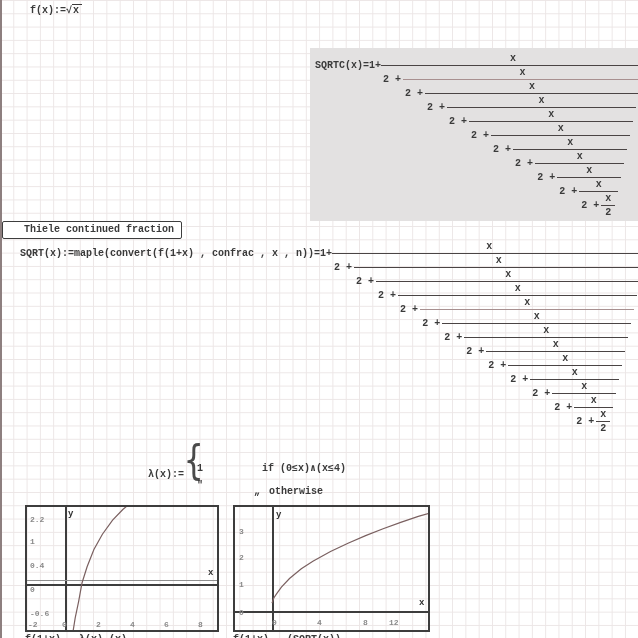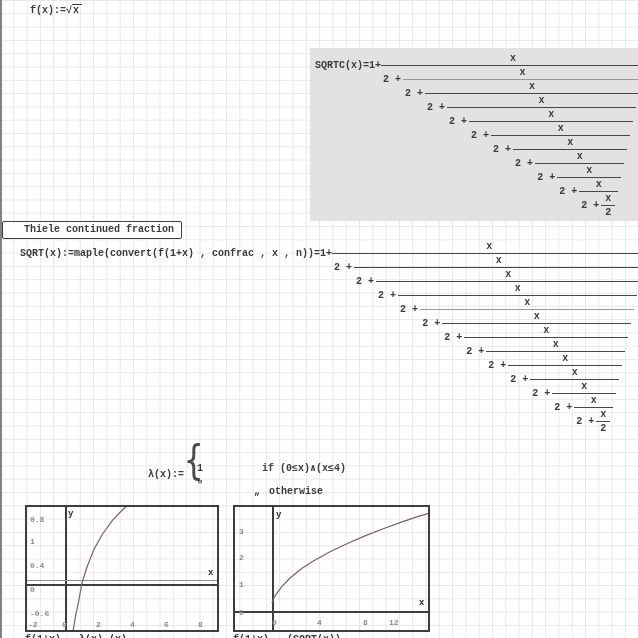--- a/index.html
+++ b/index.html
@@ -69,21 +69,21 @@
     <span style="left:117px;top:6px;">if  (0≤x)∧(x≤4)</span>
     <span style="left:52px;top:23px;">"</span>
     <span style="left:109px;top:29px;">„</span>
     <span style="left:124px;top:29px;">otherwise</span>
   </div>
 
   <div class="graph" id="graph-left" style="left:25px;top:505px;width:194px;height:127px;">
       <div class="vaxis" style="left: 38px; top: 0px; width: 2px; height: 100%;"></div>
       <div class="haxis" style="left: 0px; top: 73px; width: 100%; height: 1px; background: rgb(143, 143, 143);"></div>
       <div class="haxis" style="left: 0px; top: 77px; width: 100%; height: 2px; background: rgb(61, 61, 61);"></div>
-      <span class="tick" style="left: 3px; top: 9px;">0.8</span>
+      <span class="tick" style="left: 3px; top: 9px;">2.2</span>
       <span class="tick" style="left: 3px; top: 31px;">1</span>
       <span class="tick" style="left: 3px; top: 55px;">0.4</span>
       <span class="tick" style="left: 3px; top: 79px;">0</span>
       <span class="tick" style="left: 3px; top: 103px;">-0.6</span>
       <span class="tick" style="left: 1px; top: 114px;">-2</span>
       <span class="tick" style="left: 35px; top: 114px;">0</span>
       <span class="tick" style="left: 69px; top: 114px;">2</span>
       <span class="tick" style="left: 103px; top: 114px;">4</span>
       <span class="tick" style="left: 137px; top: 114px;">6</span>
       <span class="tick" style="left: 171px; top: 114px;">8</span>

